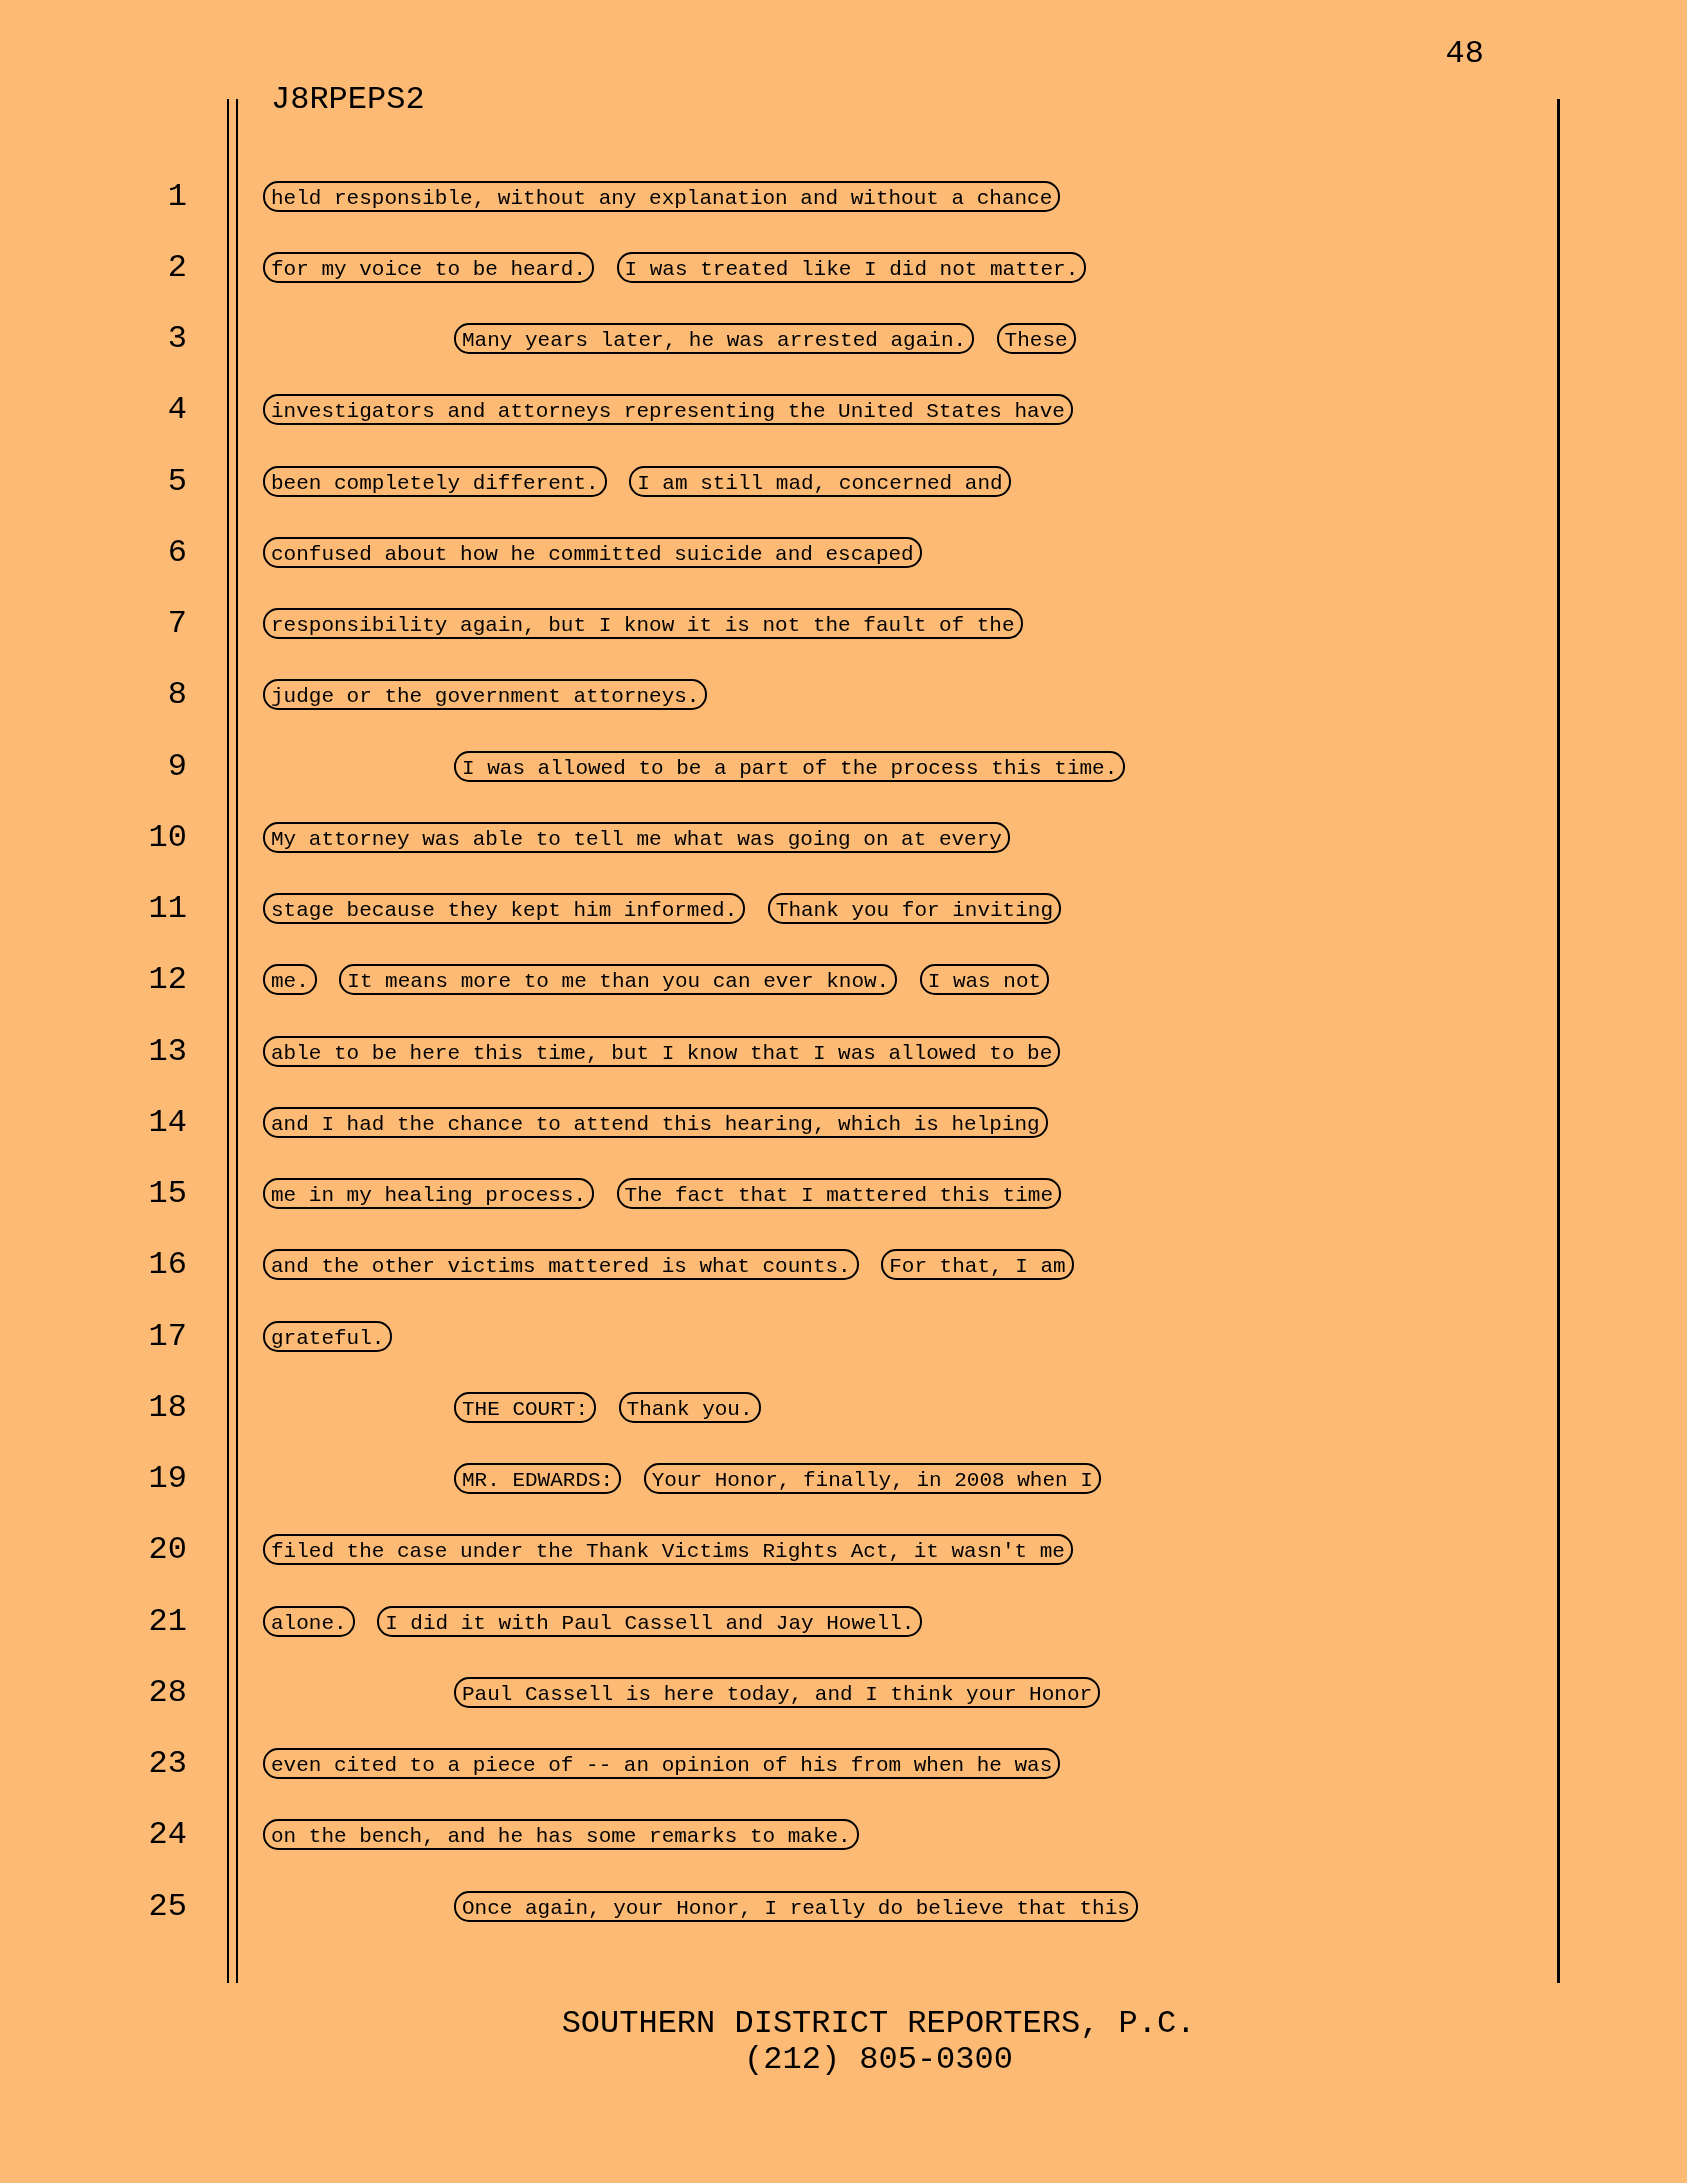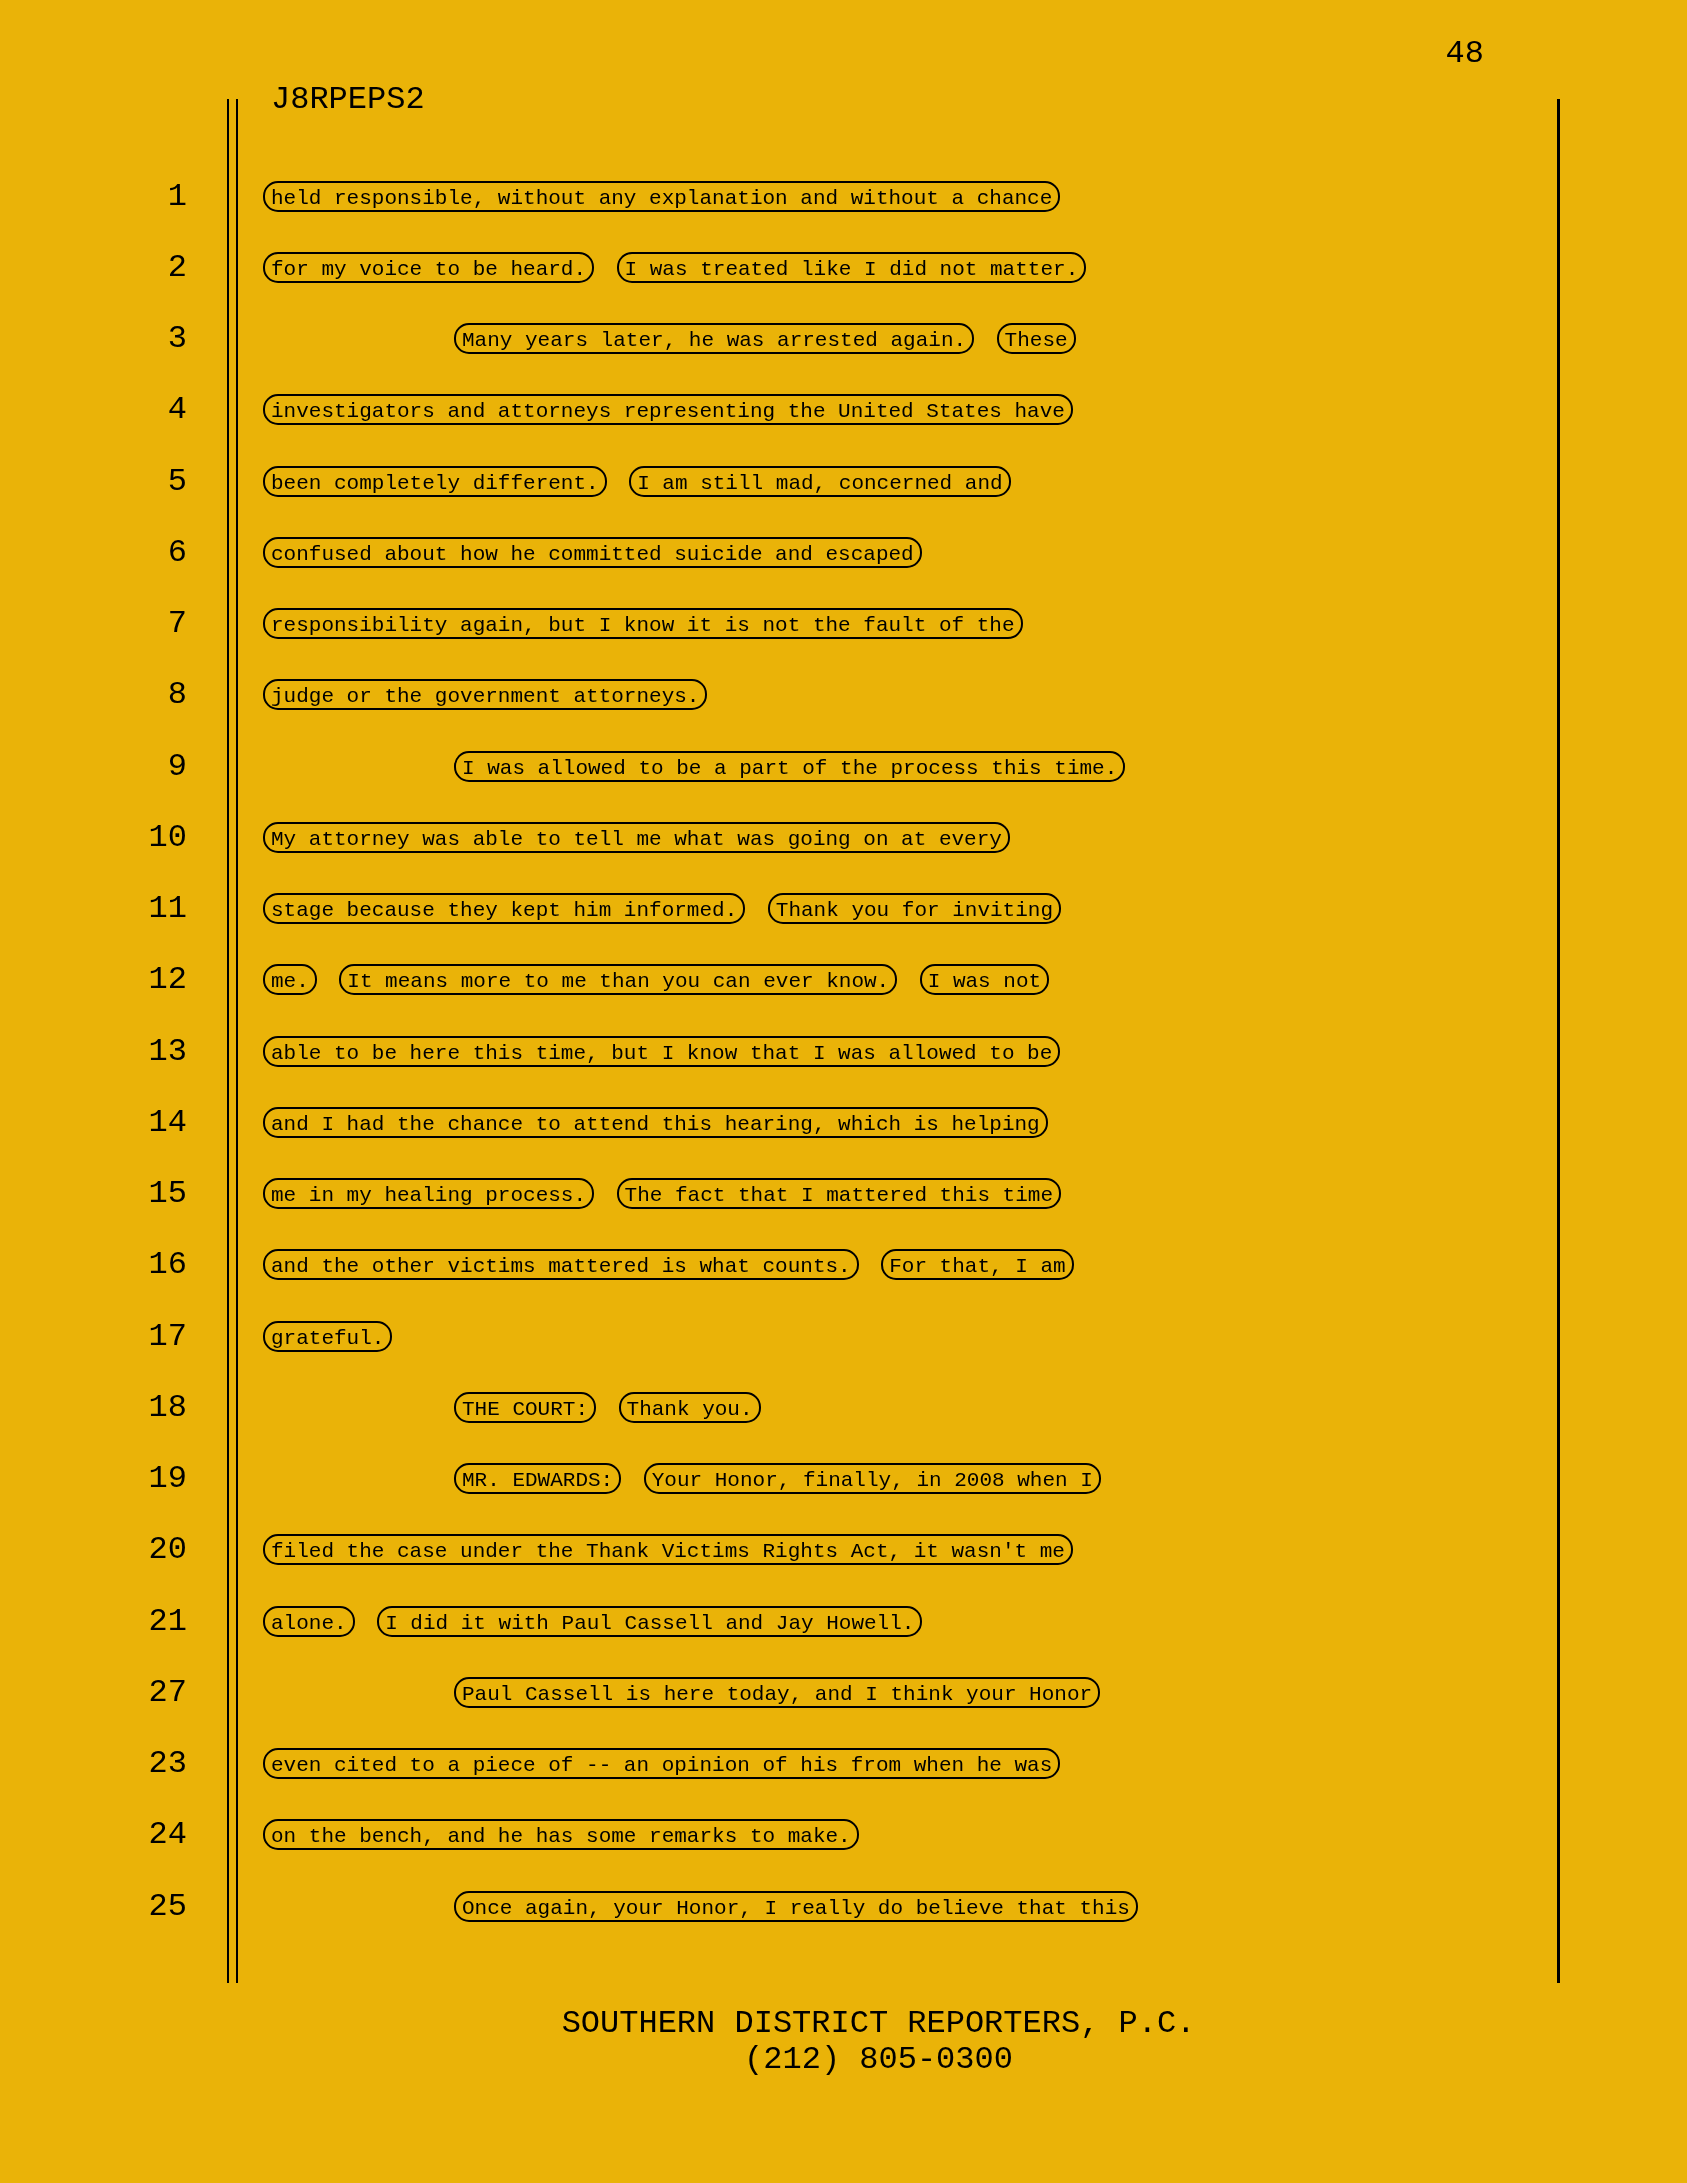--- a/index.html
+++ b/index.html
@@ -1,20 +1,20 @@
 <!DOCTYPE html>
 <html style="font-size:10.6px"><head>
 <meta charset="utf-8">
 <style>
   html, body { margin: 0; padding: 0; background: #888; }
   .page {
     position: relative;
     width: 1687px;
     height: 2183px;
-    background: #eab308;
+    background: #fdba74;
     font-family: "Liberation Mono", "DejaVu Sans Mono", monospace;
     color: #000000;
     overflow: hidden;
   }
   .page-number {
     position: absolute;
     top: 38px;
     left: 1408px;
     width: 76px;
     font-size: 32px;
@@ -188,21 +188,21 @@
       </div>
       <div class="row" style="top: 1534px;">
         <span class="linenum">20</span>
         <div class="content"><span class="seg">filed the case under the Thank Victims Rights Act, it wasn't me</span></div>
       </div>
       <div class="row" style="top: 1606px;">
         <span class="linenum">21</span>
         <div class="content"><span class="seg">alone.</span><span class="seg">I did it with Paul Cassell and Jay Howell.</span></div>
       </div>
       <div class="row" style="top: 1677px;">
-        <span class="linenum">27</span>
+        <span class="linenum">28</span>
         <div class="content indent"><span class="seg">Paul Cassell is here today, and I think your Honor</span></div>
       </div>
       <div class="row" style="top: 1748px;">
         <span class="linenum">23</span>
         <div class="content"><span class="seg">even cited to a piece of -- an opinion of his from when he was</span></div>
       </div>
       <div class="row" style="top: 1819px;">
         <span class="linenum">24</span>
         <div class="content"><span class="seg">on the bench, and he has some remarks to make.</span></div>
       </div>

